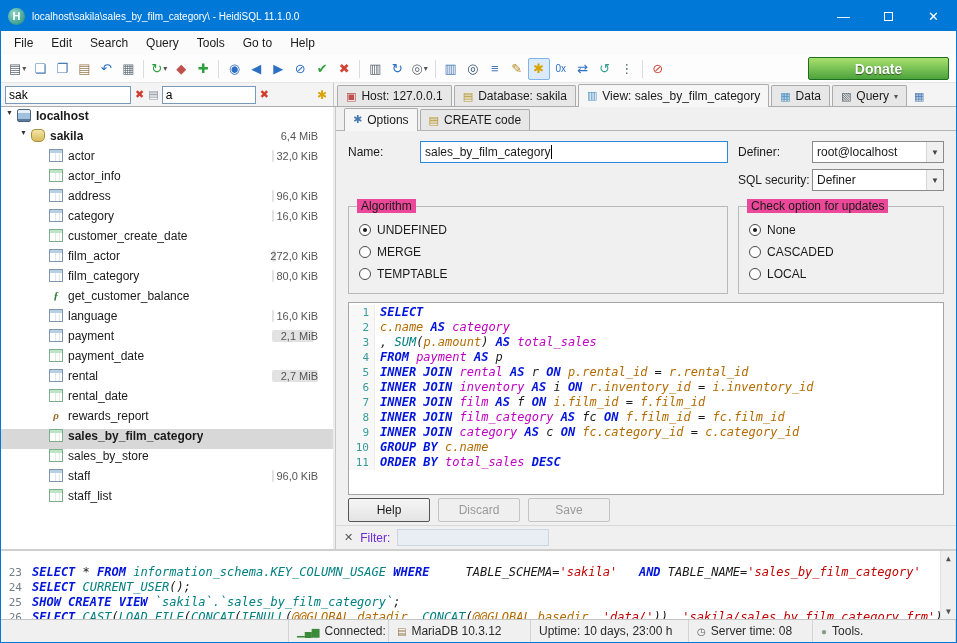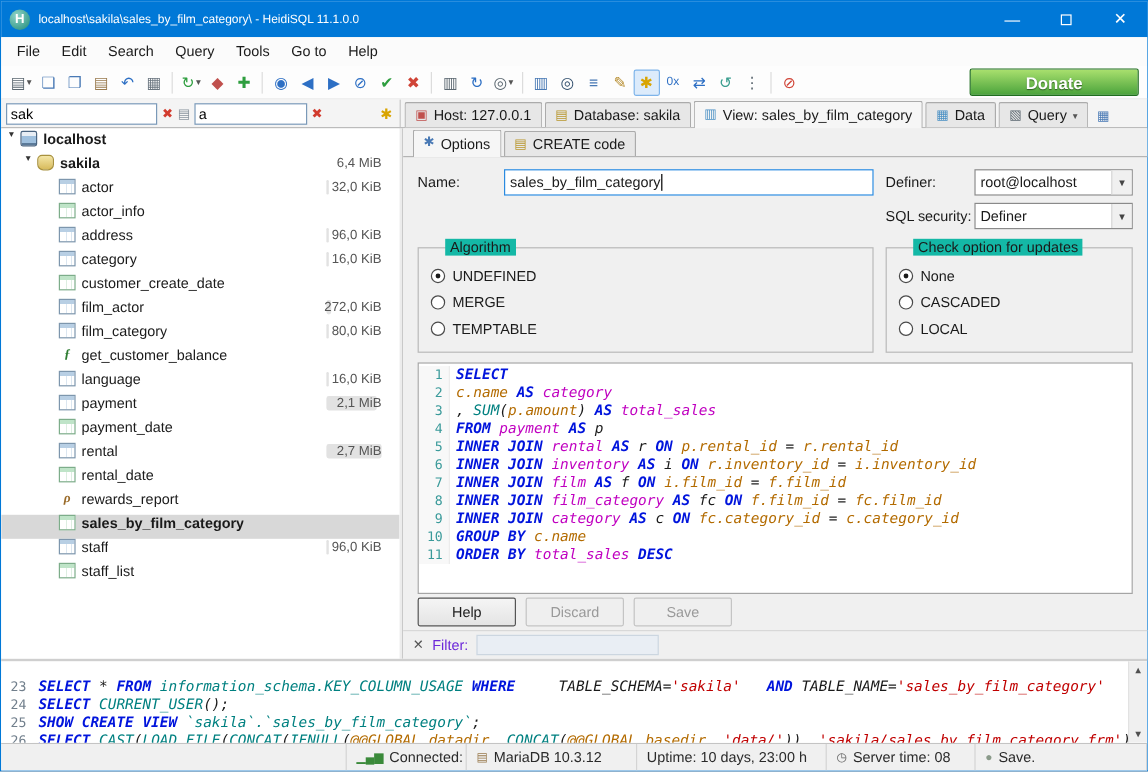--- a/index.html
+++ b/index.html
@@ -81,21 +81,21 @@
   
   .subtab-row{ height:24px; flex:none; display:flex; align-items:flex-end; gap:2px; padding-left:8px; background:#f0f0f0; border-bottom:1px solid #b4b4b4; }
   
   .options-pane{ flex:none; display:flex; gap:10px; padding:10px 12px 8px; }
   .opt-left{ flex:1; min-width:0; display:flex; flex-direction:column; }
   .name-row{ display:flex; align-items:center; height:22px; margin-bottom:10px; }
   .fld-label{ width:72px; flex:none; }
   .name-input{ flex:1; height:22px; background:#fff; border:1px solid #2a8ae0; display:flex; align-items:center; padding:0 4px; overflow:hidden; }
   .caret{ width:1px; height:14px; background:#000; margin-left:1px; flex:none; }
   .groupbox{ border:1px solid #b9b9b9; position:relative; padding:12px 10px 4px; }
-  .gb-label{ position:absolute; top:-8px; left:22px; background:#14b8a6; padding:0 4px;text-align:right; }
+  .gb-label{ position:absolute; top:-8px; left:8px; background:#ec4899; padding:0 4px;text-align:right; }
   .gb-algorithm{ margin-top:33px; height:88px; }
   .gb-check{ margin-top:9px; height:88px; }
   .radio-row{ display:flex; align-items:center; gap:6px; height:22px; }
   .radio{ width:12px; height:12px; flex:none; border:1px solid #4a4a4a; border-radius:50%; background:#fff; position:relative; }
   .radio.sel::after{ content:""; position:absolute; inset:3px; border-radius:50%; background:#1a1a1a; }
   .opt-right{ width:206px; flex:none; display:flex; flex-direction:column; }
   .combo-row{ display:flex; align-items:center; justify-content:space-between; height:22px; margin-bottom:6px; }
   .combo-row .fld-label{ width:auto; }
   .combo{ width:132px; height:22px; background:#fff; border:1px solid #8a8a8a; display:flex; align-items:center; }
   .combo-text{ flex:1; padding-left:4px; overflow:hidden; white-space:nowrap; }
@@ -411,20 +411,25 @@
           <span class="tree-icon ico-proc">ρ</span>
           <span class="tree-label">rewards_report</span>
         </div>
         <div class="tree-row selected" style="padding-left: 34px;">
           <span class="tree-arrow empty">▼</span>
           <span class="tree-icon ico-view"></span>
           <span class="tree-label bold">sales_by_film_category</span>
         </div>
         <div class="tree-row" style="padding-left: 34px;">
           <span class="tree-arrow empty">▼</span>
+          <span class="tree-icon ico-view"></span>
+          <span class="tree-label">sales_by_store</span>
+        </div>
+        <div class="tree-row" style="padding-left: 34px;">
+          <span class="tree-arrow empty">▼</span>
           <span class="tree-icon ico-table"></span>
           <span class="tree-label">staff</span>
           <span class="size-box">
             <span class="size-bar" style="width: 2px;"></span>
             <span class="size-text">96,0 KiB</span>
           </span>
         </div>
         <div class="tree-row" style="padding-left: 34px;">
           <span class="tree-arrow empty">▼</span>
           <span class="tree-icon ico-view"></span>
@@ -563,17 +568,17 @@
       </div>
       <div class="sb-seg" style="width: 158px;">
         <span>Uptime: 10 days, 23:00 h</span>
       </div>
       <div class="sb-seg" style="width: 124px;">
         <span class="sb-ico" style="color: rgb(102, 102, 102);">◷</span>
         <span>Server time: 08</span>
       </div>
       <div class="sb-seg" style="flex: 1 1 0%;">
         <span class="sb-ico" style="color: rgb(138, 154, 138);">●</span>
-        <span>Save.</span>
+        <span>Tools.</span>
       </div>
     </div>
 
 </div>
 
 </body></html>

